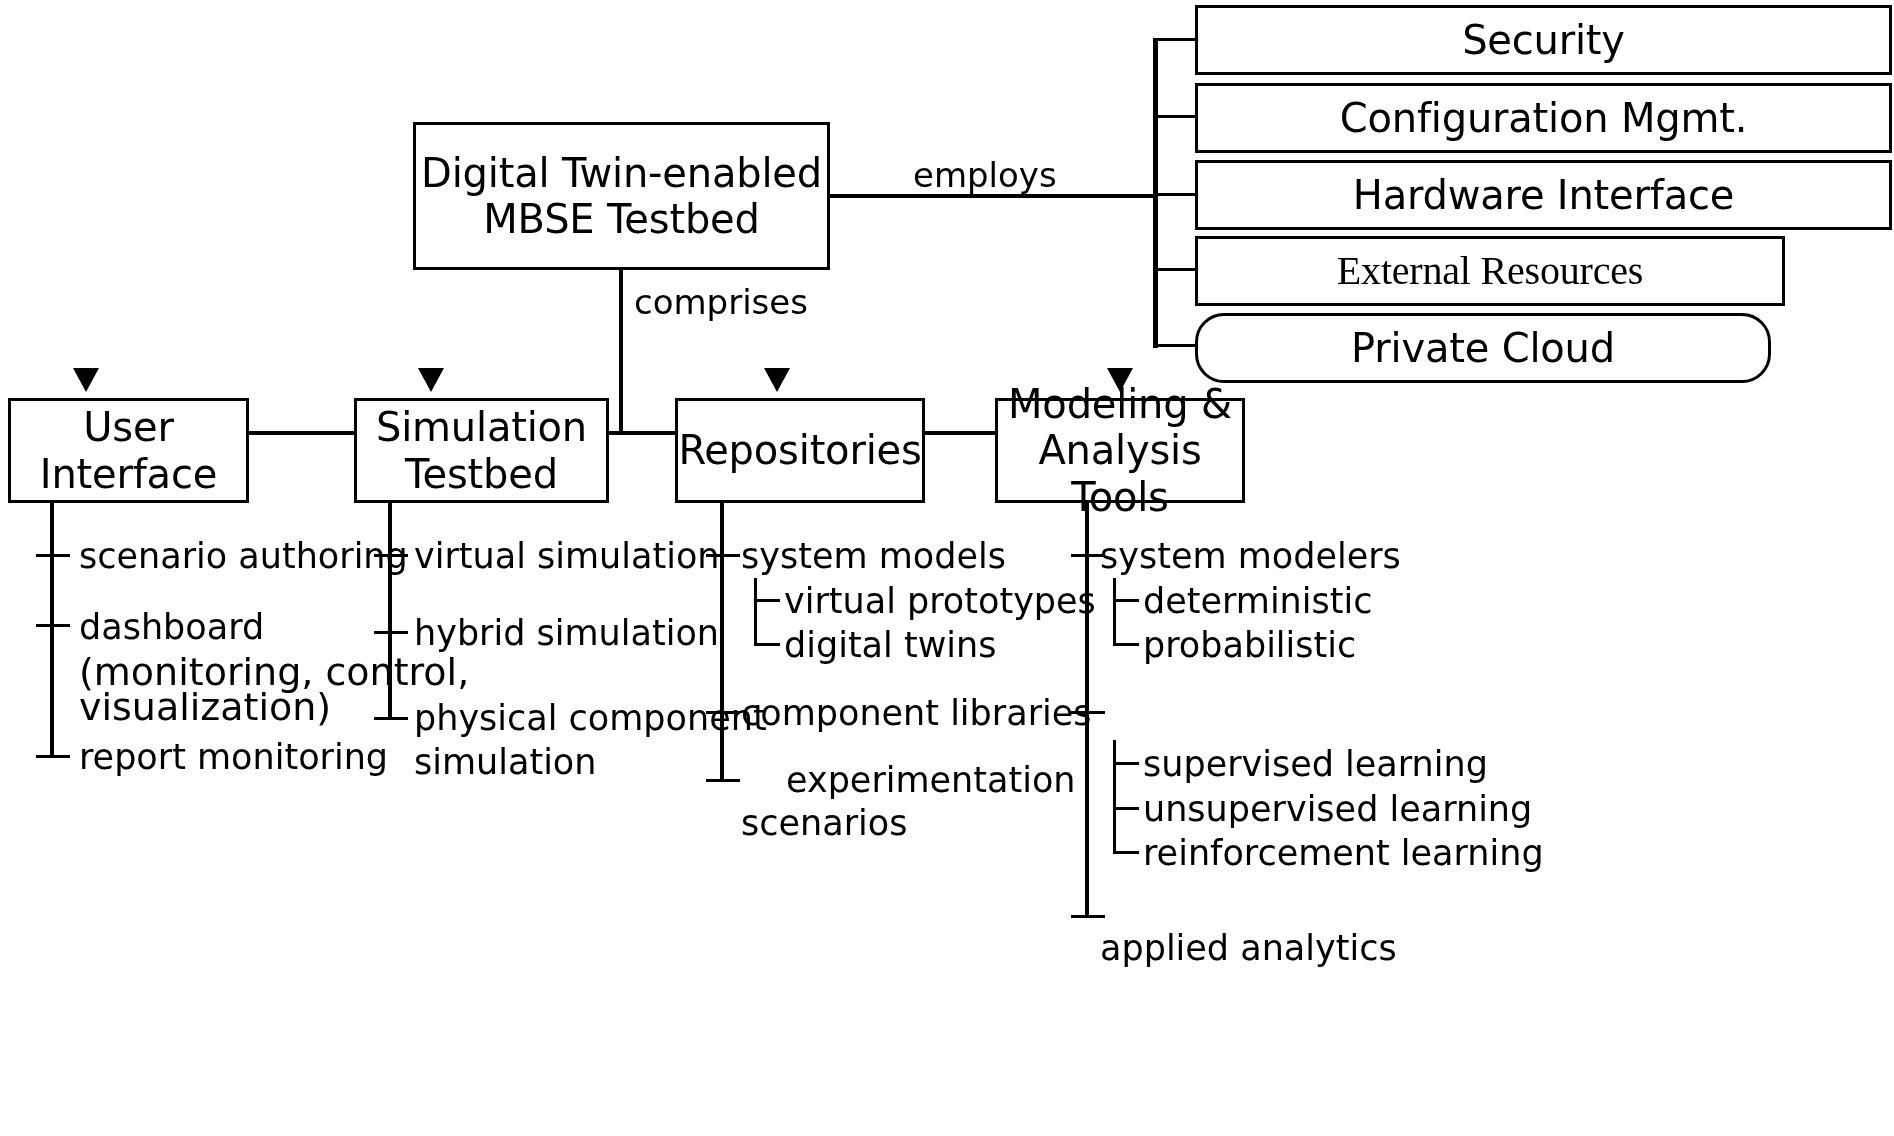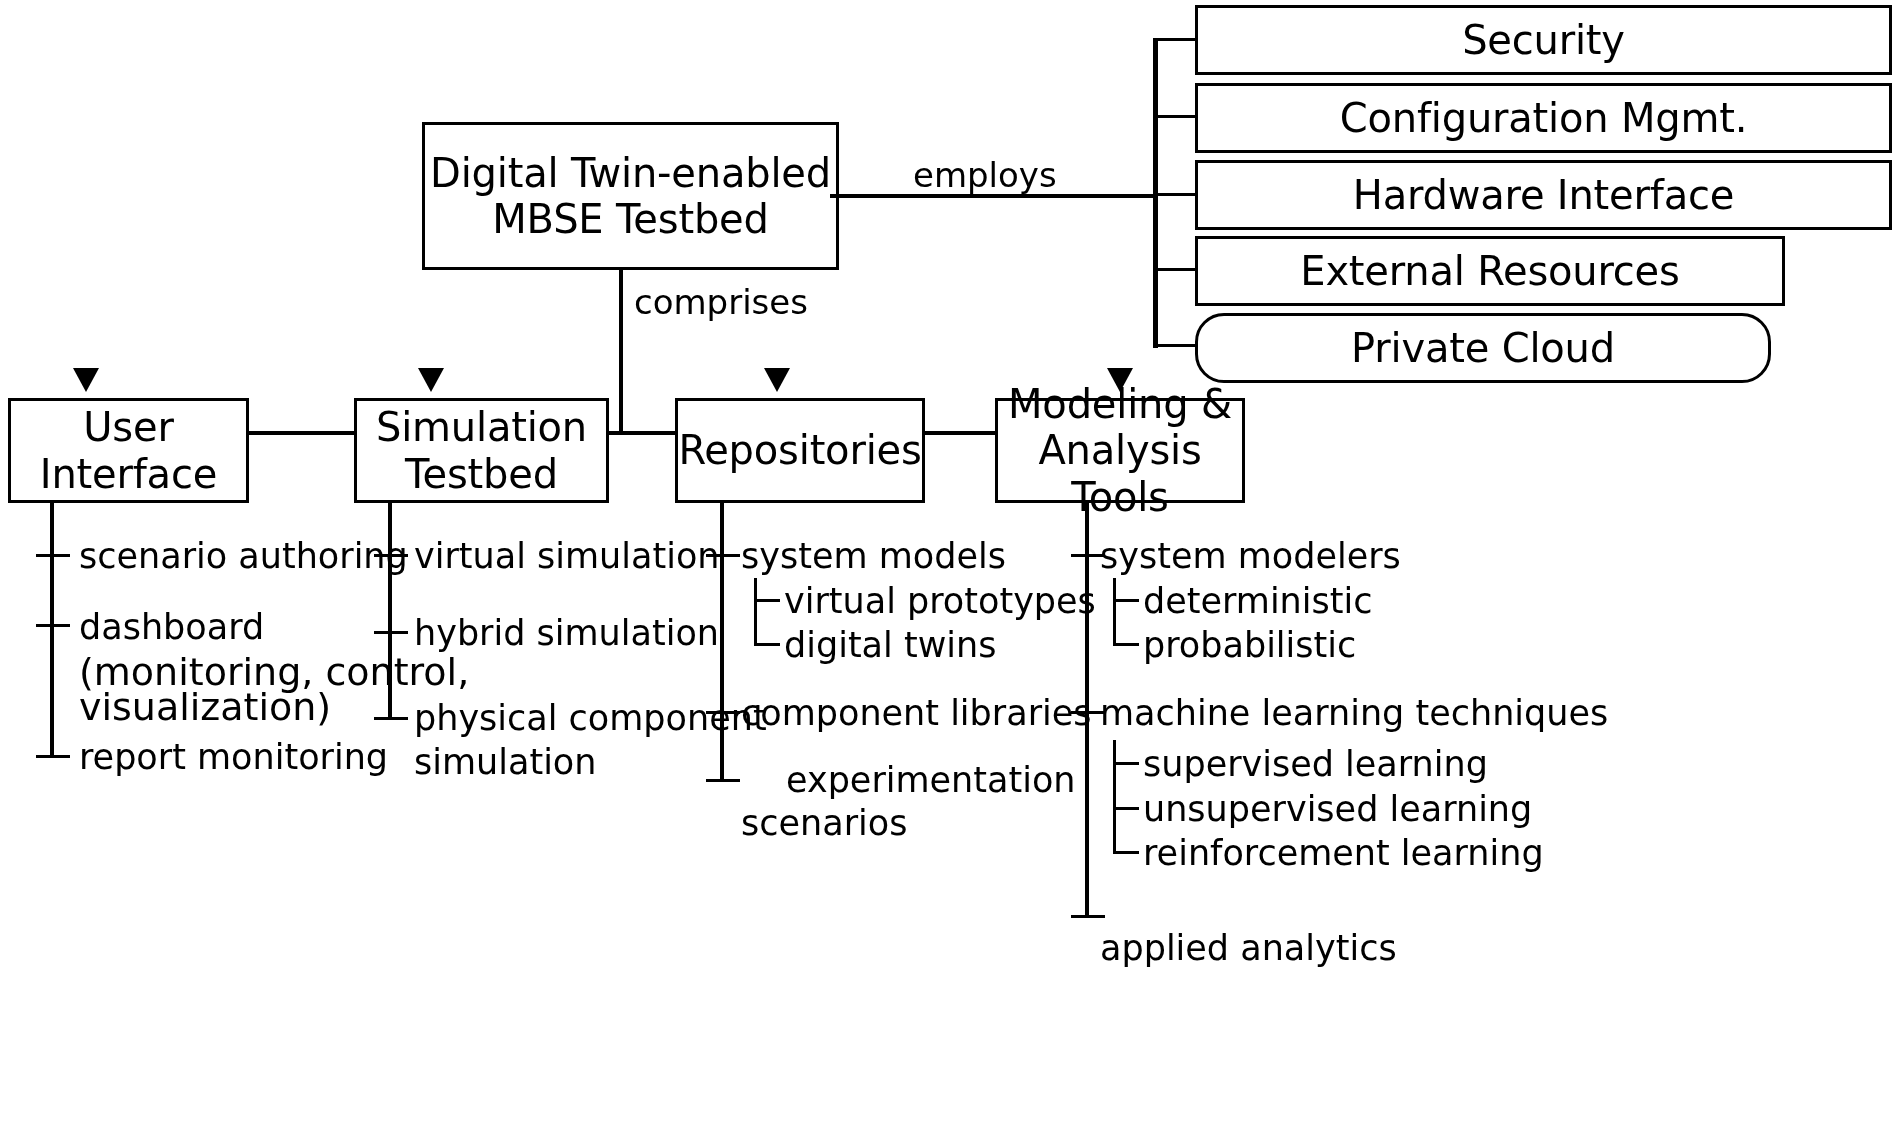--- a/index.html
+++ b/index.html
@@ -50,21 +50,21 @@
     border-left:13px solid transparent;
     border-right:13px solid transparent;
     border-top:24px solid #000;
   }
 </style>
 </head>
 <body>
 
 <div id="stage">
 
-  <div class="box two-line" style="left:413px;top:122px;width:417px;height:148px;margin-left:9px;">
+  <div class="box two-line" style="left:413px;top:122px;width:417px;height:148px;">
     <div>
       <div>Digital Twin-enabled</div>
       <div>MBSE Testbed</div>
     </div>
   </div>
 
   <div class="label" style="left:913px;top:158px;">employs</div>
 
   <div class="hline" style="left:830px;top:194px;width:325px;"></div>
 
@@ -78,21 +78,21 @@
 
   <div class="box" style="left:1195px;top:5px;width:697px;height:70px;">
     <span>Security</span>
   </div>
   <div class="box" style="left:1195px;top:83px;width:697px;height:70px;">
     <span>Configuration Mgmt.</span>
   </div>
   <div class="box" style="left:1195px;top:160px;width:697px;height:70px;">
     <span>Hardware Interface</span>
   </div>
-  <div class="box" style="left:1195px;top:236px;width:590px;height:70px;">
+  <div class="box" style="left:1195px;top:236px;width:590px;height:70px;font-family:Liberation Serif, serif;">
     <span>External Resources</span>
   </div>
   <div class="box" style="left:1195px;top:313px;width:576px;height:70px;border-radius:29px;">
     <span>Private Cloud</span>
   </div>
 
   <div class="label" style="left:634px;top:285px;">comprises</div>
 
   <div class="vline" style="left:619px;top:270px;height:165px;"></div>
 
@@ -174,21 +174,20 @@
   <div class="hline thin" style="left:1071px;top:915px;width:34px;"></div>
 
   <div class="leaf" style="left:1100px;top:536px;">system modelers</div>
 
   <div class="vline thin" style="left:1113px;top:578px;height:68px;"></div>
   <div class="hline thin" style="left:1113px;top:599px;width:26px;"></div>
   <div class="hline thin" style="left:1113px;top:643px;width:26px;"></div>
   <div class="leaf" style="left:1143px;top:581px;">deterministic</div>
   <div class="leaf" style="left:1143px;top:625px;">probabilistic</div>
 
-  <div class="leaf" style="left:1100px;top:693px;">machine learning techniques</div>
 
   <div class="vline thin" style="left:1113px;top:740px;height:114px;"></div>
   <div class="hline thin" style="left:1113px;top:762px;width:26px;"></div>
   <div class="hline thin" style="left:1113px;top:807px;width:26px;"></div>
   <div class="hline thin" style="left:1113px;top:851px;width:26px;"></div>
   <div class="leaf" style="left:1143px;top:744px;">supervised learning</div>
   <div class="leaf" style="left:1143px;top:789px;">unsupervised learning</div>
   <div class="leaf" style="left:1143px;top:833px;">reinforcement learning</div>
 
   <div class="leaf" style="left:1100px;top:928px;text-align:center;">applied analytics</div>

